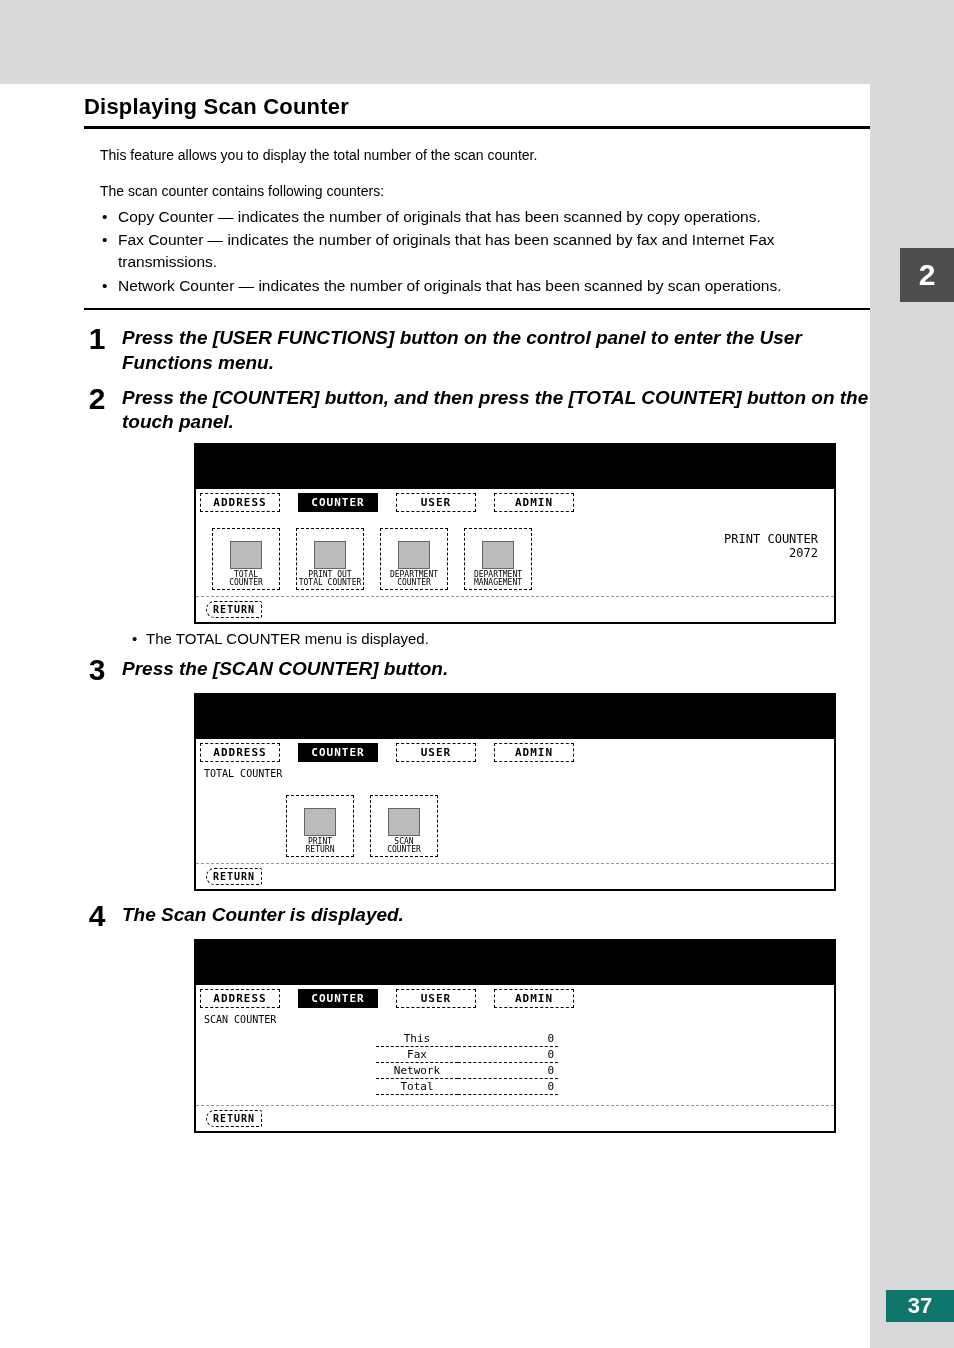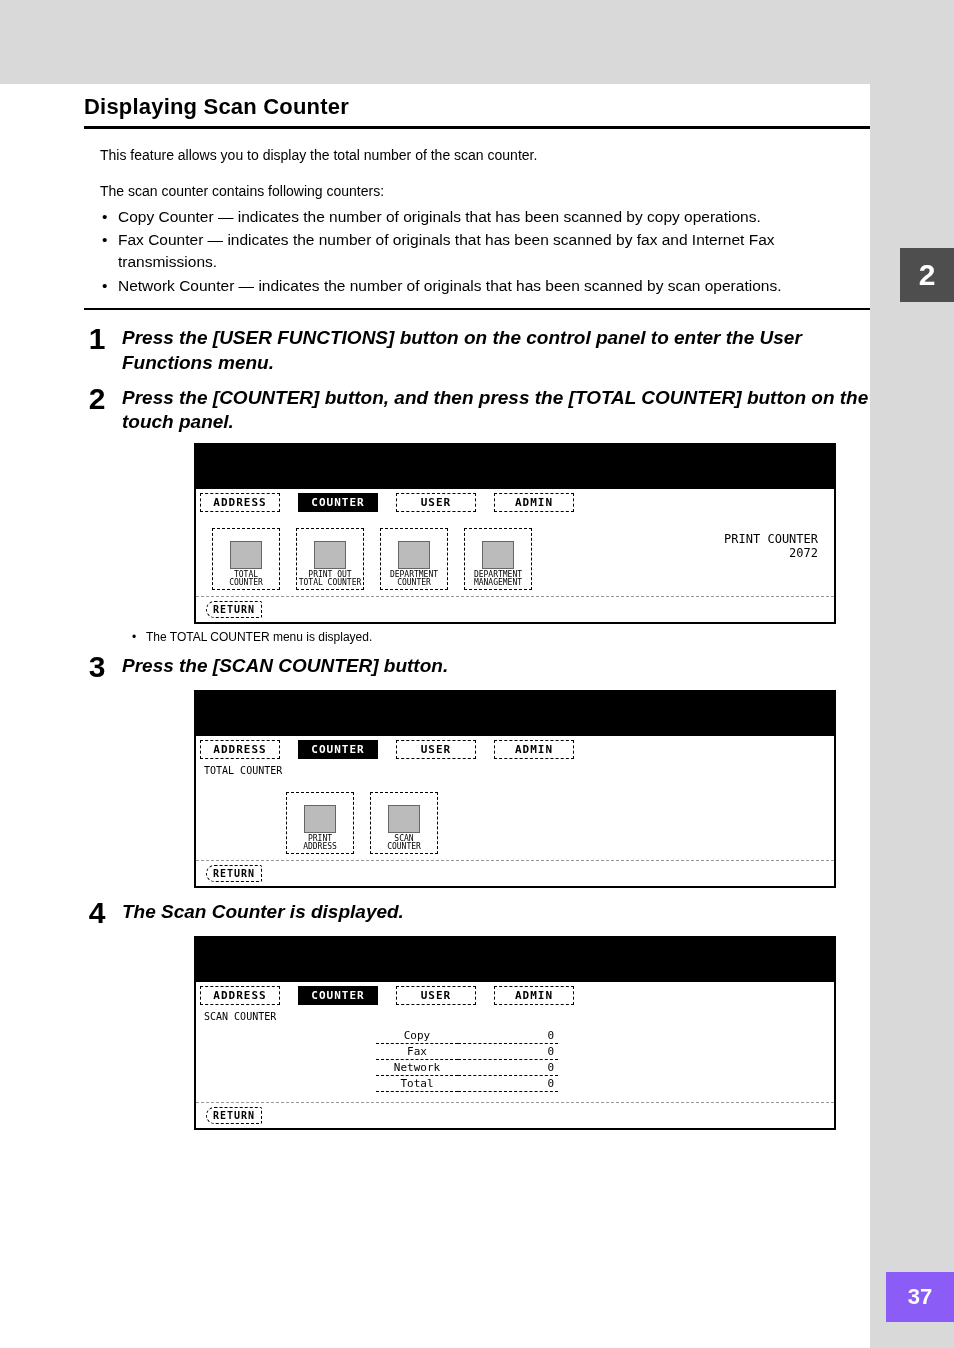--- a/index.html
+++ b/index.html
@@ -34,25 +34,25 @@
   .icon-btn .lbl { font: 8px/1 monospace; text-align: center; white-space: pre; }
   .panel-footer { padding: 2px 6px 4px 10px; border-top: 1px dashed #999; }
   .return-btn { border: 1px dashed #000; border-radius: 10px 2px 2px 10px; display: inline-block; padding: 2px 6px; font: bold 10px monospace; letter-spacing: 1px; }
   .right-text { position: absolute; right: 16px; top: 18px; font: 12px monospace; text-align: right; }
 
   .counter-table { margin: 4px 0 10px 180px; }
   .counter-table .row { display: flex; font: 11px monospace; }
   .counter-table .row .k { width: 82px; text-align: center; border-bottom: 1px dashed #000; padding: 1px 0; }
   .counter-table .row .v { width: 100px; text-align: right; border-bottom: 1px dashed #000; padding: 1px 4px 1px 0; }
 
-  .substep { font-size: 12px; margin: 4px 0 8px 48px; position: relative; padding-left: 14px; }
+  .substep { font-size: 15px; margin: 4px 0 8px 48px; position: relative; padding-left: 14px; }
   .substep::before { content: "•"; position: absolute; left: 0; top: 0; }
 
   .side-tab { position: absolute; right: 0; top: 248px; width: 54px; height: 54px; background: #4e4e4e; color: #fff; font-size: 30px; font-weight: bold; display: flex; align-items: center; justify-content: center; z-index: 2; }
-  .page-tab { position: absolute; right: 0; bottom: 26px; width: 68px; height: 50px; background: #8b5cf6; color: #fff; font-size: 22px; font-weight: bold; display: flex; align-items: center; justify-content: center; z-index: 2; }
+  .page-tab { position: absolute; right: 0; bottom: 26px; width: 68px; height: 32px; background: #0f766e; color: #fff; font-size: 22px; font-weight: bold; display: flex; align-items: center; justify-content: center; z-index: 2; }
 </style>
 </head>
 <body>
 
 <div class="gray-top"></div>
 <div class="gray-right"></div>
 <div class="side-tab">2</div>
 <div class="page-tab">37</div>
 
 <div class="content">
@@ -134,21 +134,21 @@
           <div class="tab">ADDRESS</div>
           <div class="tab active">COUNTER</div>
           <div class="tab">USER</div>
           <div class="tab">ADMIN</div>
         </div>
         <div class="panel-subtitle">TOTAL COUNTER</div>
         <div class="panel-body short" style="padding-left:90px">
           <div class="icon-btn">
               <div class="ic"></div>
               <div class="lbl">PRINT
-ADDRESS</div>
+RETURN</div>
             </div>
           <div class="icon-btn">
               <div class="ic"></div>
               <div class="lbl">SCAN
 COUNTER</div>
             </div>
         </div>
         <div class="panel-footer"><span class="return-btn">RETURN</span></div>
       </div>
     </div>
@@ -163,21 +163,21 @@
         <div class="panel-top-black"></div>
         <div class="panel-tabs">
           <div class="tab">ADDRESS</div>
           <div class="tab active">COUNTER</div>
           <div class="tab">USER</div>
           <div class="tab">ADMIN</div>
         </div>
         <div class="panel-subtitle">SCAN COUNTER</div>
         <div class="counter-table">
           <div class="row">
-              <div class="k">Copy</div>
+              <div class="k">This</div>
               <div class="v">0</div>
             </div>
           <div class="row">
               <div class="k">Fax</div>
               <div class="v">0</div>
             </div>
           <div class="row">
               <div class="k">Network</div>
               <div class="v">0</div>
             </div>

